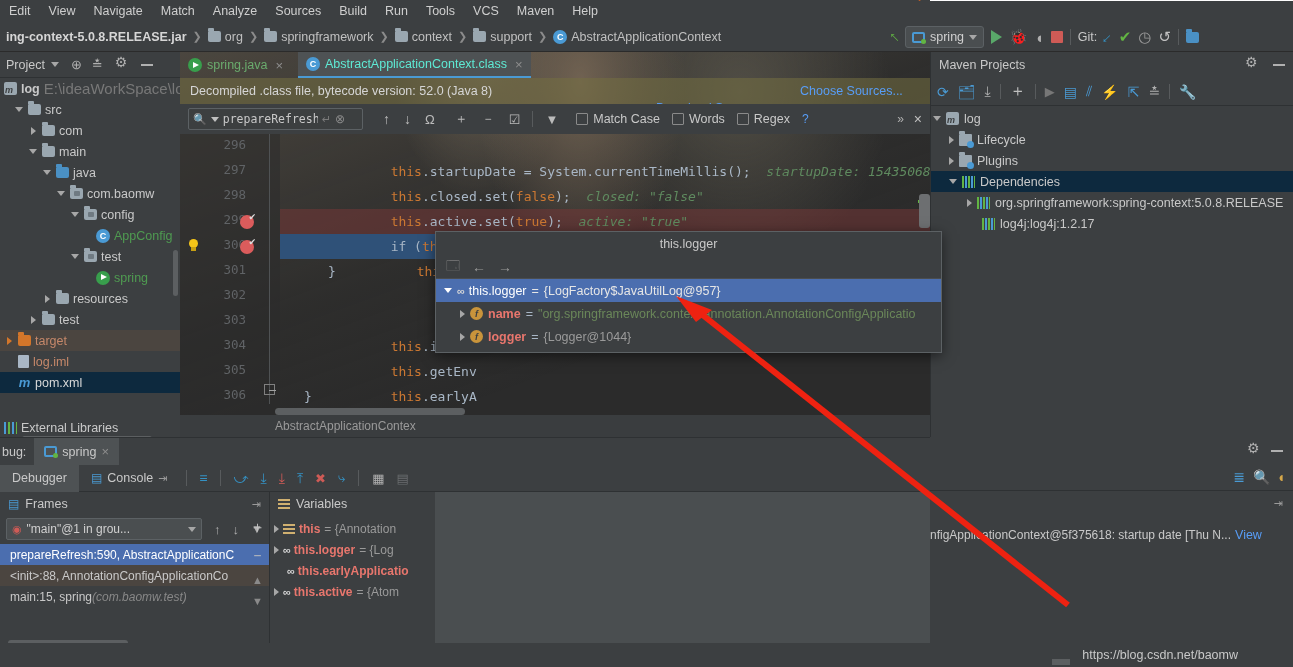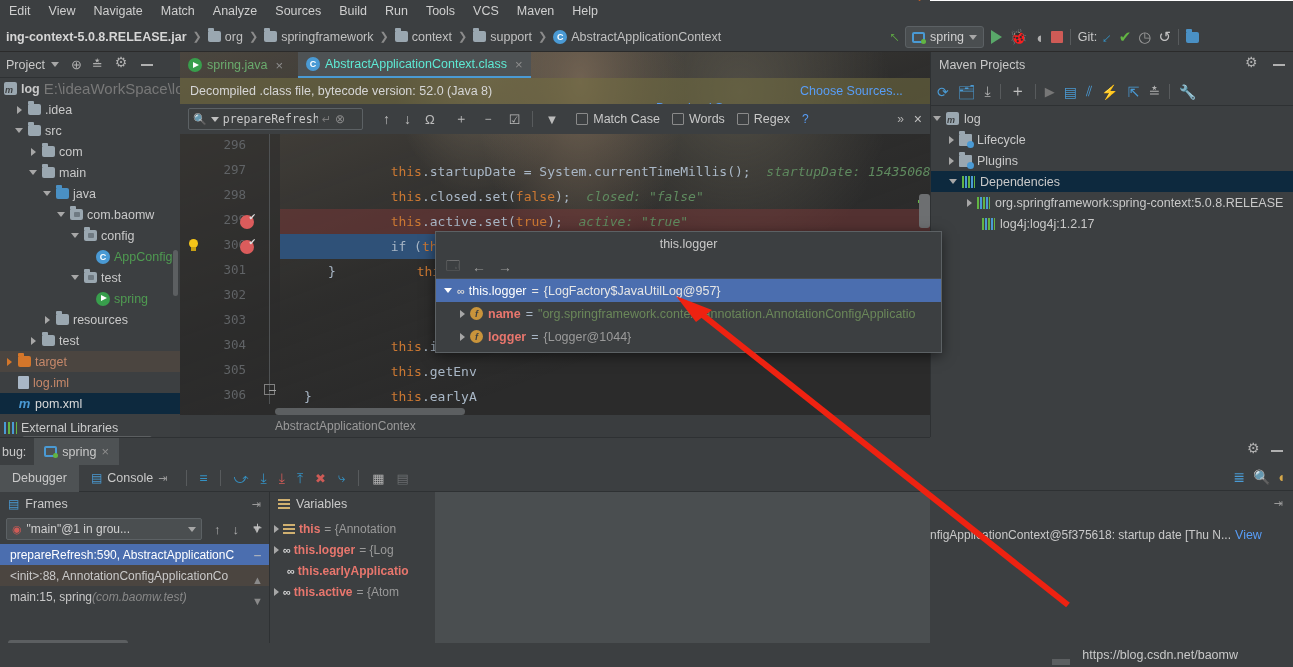--- a/index.html
+++ b/index.html
@@ -256,27 +256,20 @@
       <span style="margin-left:10px;color:#b0b0b0;font-size:13px;">≛</span>
       <span class="gear" style="margin-left:12px;"></span>
       <span class="minus" style="margin-left:12px;"></span>
     </div>
     <div id="proj-tree">
 
       <div class="tn" style="padding-left:4px;">
         <span class="mvn-ico">m</span>
         <span style="font-weight:bold;">log</span>
         <span class="sub">E:\ideaWorkSpace\log</span>
-      </div>
-      <div class="tn" style="padding-left:14px;">
-        <span class="arr">
-            <span class="tri tri-r"></span>
-          </span>
-        <span class="folder"></span>
-        <span>.idea</span>
       </div>
       <div class="tn" style="padding-left:14px;">
         <span class="arr">
             <span class="tri tri-d"></span>
           </span>
         <span class="folder"></span>
         <span>src</span>
       </div>
       <div class="tn" style="padding-left:28px;">
         <span class="arr">

